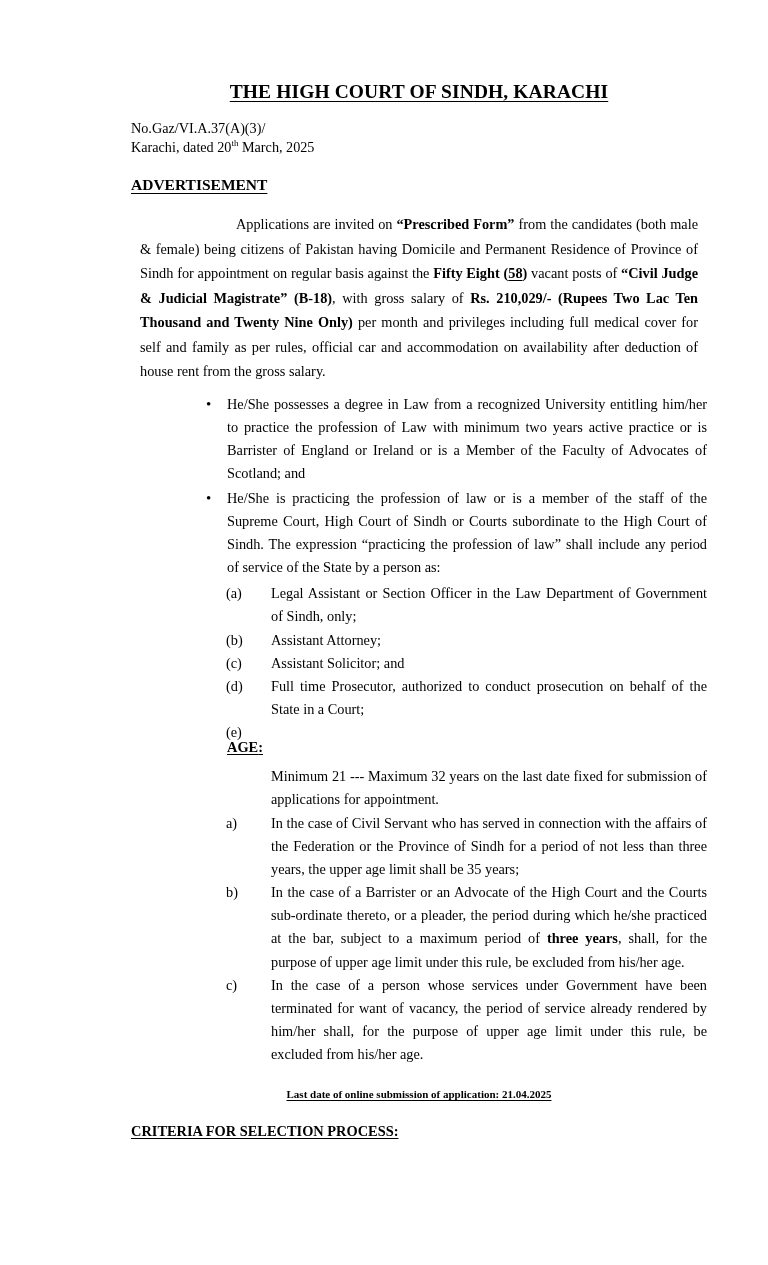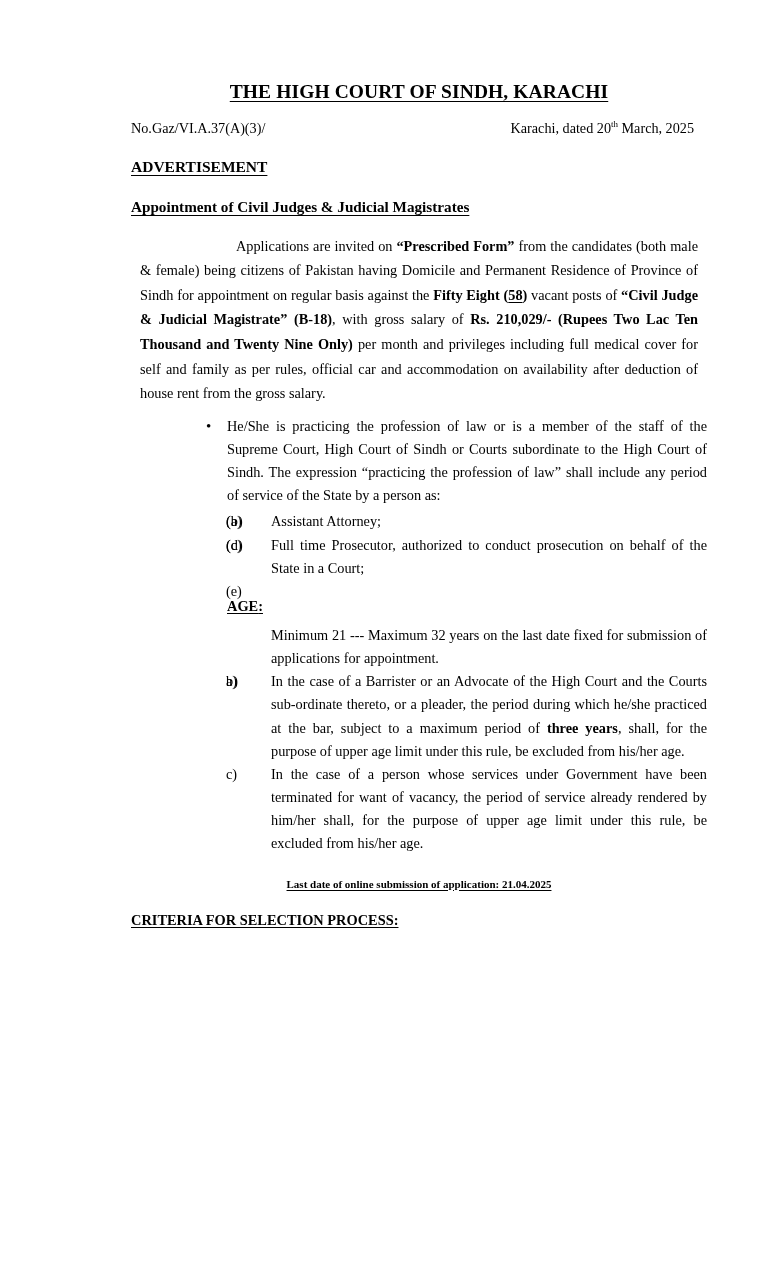--- a/index.html
+++ b/index.html
@@ -35,20 +35,21 @@
     padding-top: 81px;
     line-height: 1.1;
   }
   .ref-row {
     display: flex;
     justify-content: space-between;
     align-items: baseline;
     font-size: 14.2px;
     margin-top: 17px;
     line-height: 1.3;
+    flex-direction: column;
   }
   .ref-left { white-space: nowrap; }
   .ref-right {
     white-space: nowrap;
     margin-right: 13px;
   }
   sup {
     font-size: 0.63em;
     vertical-align: super;
     line-height: 0;
@@ -170,57 +171,60 @@
 
     <h1 class="doc-title">THE HIGH COURT OF SINDH, KARACHI</h1>
 
     <div class="ref-row">
       <span class="ref-left">No.Gaz/VI.A.37(A)(3)/</span>
       <span class="ref-right"><span>Karachi, dated 20</span><sup>th</sup><span> March, 2025</span></span>
     </div>
 
     <div class="center-head adv-head">ADVERTISEMENT</div>
 
-    <div class="center-head post-head">Appointment of Civil Judges &amp; Judicial Magistrates</div>
 
     <p class="para intro-para"><span>Applications are invited on </span><b>“Prescribed Form”</b><span> from the candidates (both male &amp; female) being citizens of Pakistan having Domicile and Permanent Residence of Province of Sindh for appointment on regular basis against the </span><b>Fifty Eight (</b><b class="u">58</b><b>)</b><span> vacant posts of </span><b>“Civil Judge &amp; Judicial Magistrate” (B-18)</b><span>, with gross salary of </span><b>Rs. 210,029/- (Rupees Two Lac Ten Thousand and Twenty Nine Only)</b><span> per month and privileges including full medical cover for self and family as per rules, official car and accommodation on availability after deduction of house rent from the gross salary.</span></p>
 
 
     <ul class="bullets">
+      <li>He/She possesses a degree in Law from a recognized University entitling him/her to practice the profession of Law with minimum two years active practice or is Barrister of England or Ireland or is a Member of the Faculty of Advocates of Scotland; and</li>
       <li>He/She is practicing the profession of law or is a member of the staff of the Supreme Court, High Court of Sindh or Courts subordinate to the High Court of Sindh. The expression “practicing the profession of law” shall include any period of service of the State by a person as:</li>
     </ul>
 
     <ul class="lettered">
       <li>
           <span class="lab">(a)</span>
+          <span class="txt">Legal Assistant or Section Officer in the Law Department of Government of Sindh, only;</span>
         </li>
       <li>
           <span class="lab">(b)</span>
           <span class="txt">Assistant Attorney;</span>
         </li>
       <li>
           <span class="lab">(c)</span>
+          <span class="txt">Assistant Solicitor; and</span>
         </li>
       <li>
           <span class="lab">(d)</span>
           <span class="txt">Full time Prosecutor, authorized to conduct prosecution on behalf of the State in a Court;</span>
         </li>
       <li>
           <span class="lab">(e)</span>
         </li>
     </ul>
 
     <div class="sec-head age"><span class="u">AGE</span><span>:</span></div>
 
     <ul class="lettered age-list">
       <li class="noLabel">
           <span class="txt">Minimum 21 --- Maximum 32 years on the last date fixed for submission of applications for appointment.</span>
         </li>
       <li>
           <span class="lab">a)</span>
+          <span class="txt">In the case of Civil Servant who has served in connection with the affairs of the Federation or the Province of Sindh for a period of not less than three years, the upper age limit shall be 35 years;</span>
         </li>
       <li>
           <span class="lab">b)</span>
           <span class="txt"><span>In the case of a Barrister or an Advocate of the High Court and the Courts sub-ordinate thereto, or a pleader, the period during which he/she practiced at the bar, subject to a maximum period of </span><b>three years</b><span>, shall, for the purpose of upper age limit under this rule, be excluded from his/her age.</span></span>
         </li>
       <li>
           <span class="lab">c)</span>
           <span class="txt">In the case of a person whose services under Government have been terminated for want of vacancy, the period of service already rendered by him/her shall, for the purpose of upper age limit under this rule, be excluded from his/her age.</span>
         </li>
     </ul>

